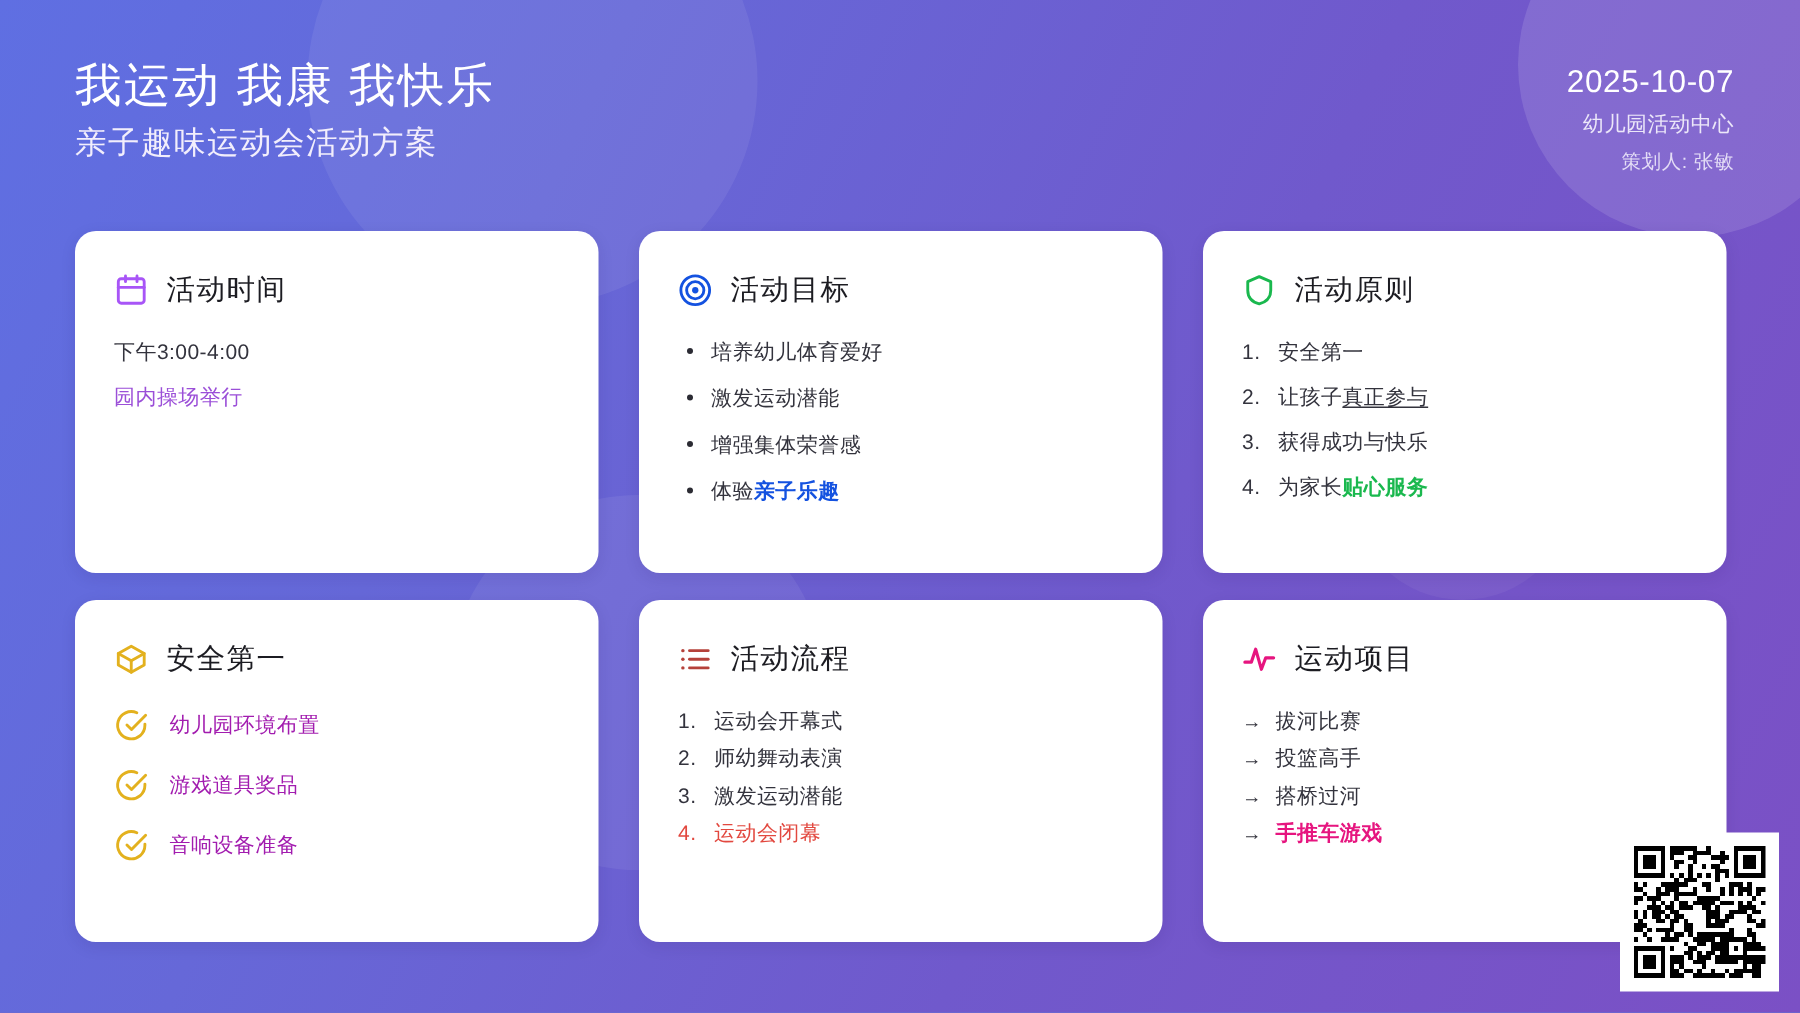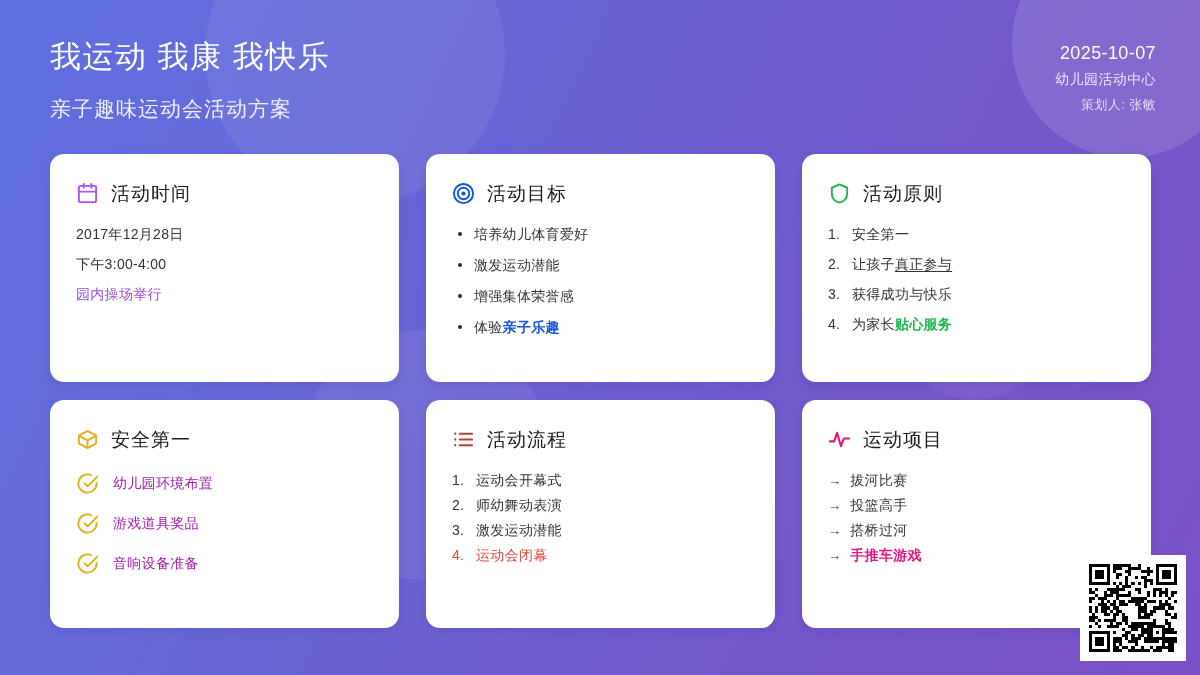--- a/index.html
+++ b/index.html
@@ -20,31 +20,31 @@
   .deco-a { width:230px; height:230px; right:-42px; top:-72px; background:rgba(255,255,255,0.12); }
   .deco-b { width:300px; height:300px; left:205px; top:-96px; background:rgba(255,255,255,0.07); }
   .deco-c { width:250px; height:250px; left:300px; top:330px; background:rgba(255,255,255,0.065); }
   .deco-d { width:150px; height:150px; right:150px; top:250px; background:rgba(255,255,255,0.05); }
 
   
   .header {
     position:absolute; left:50px; top:40px; right:44px; height:96px;
     display:flex; justify-content:space-between; align-items:flex-start;
   }
-  .h-left { display:flex; flex-direction:column; gap:22px; }
+  .h-left { display:flex; flex-direction:column; gap:9px; }
   .h-title {
     font-size:31px; color:#ffffff; font-weight:400;
     letter-spacing:1.5px; line-height:1.12;
   }
   .h-sub {
     font-size:21px; color:#f2eefc; font-weight:400;
     letter-spacing:1px; line-height:1.12;
   }
   .h-right { display:flex; flex-direction:column; align-items:flex-end; gap:7px; padding-top:3px; }
-  .h-date { font-size:18px; color:#ffffff; letter-spacing:.4px; }
+  .h-date { font-size:21px; color:#ffffff; letter-spacing:.4px; }
   .h-org  { font-size:14px; color:#ece7f9; letter-spacing:.4px; }
   .h-person { font-size:13px; color:#e4ddf6; letter-spacing:.4px; }
 
   
   .grid {
     position:absolute; left:50px; top:154px;
     width:1100px; height:553px;
     display:grid;
     grid-template-columns:repeat(3,349px);
     grid-template-rows:repeat(2,228px);
@@ -136,21 +136,20 @@
       <div class="card-head">
         <svg class="ico" viewBox="0 0 24 24" fill="none" stroke="#a855f7" stroke-width="2" stroke-linecap="round" stroke-linejoin="round">
           <rect x="3" y="4" width="18" height="17" rx="2"></rect>
           <line x1="3" y1="10" x2="21" y2="10"></line>
           <line x1="8" y1="2" x2="8" y2="6"></line>
           <line x1="16" y1="2" x2="16" y2="6"></line>
         </svg>
         <div class="card-title">活动时间</div>
       </div>
       <div class="plain-lines">
-        <div class="ln">2017年12月28日</div>
         <div class="ln">下午3:00-4:00</div>
         <div class="ln accent">园内操场举行</div>
       </div>
     </div>
 
     <div class="card">
       <div class="card-head">
         <svg class="ico" viewBox="0 0 24 24" fill="none" stroke="#1452e0" stroke-width="2">
           <circle cx="12" cy="12" r="10"></circle>
           <circle cx="12" cy="12" r="6"></circle>

